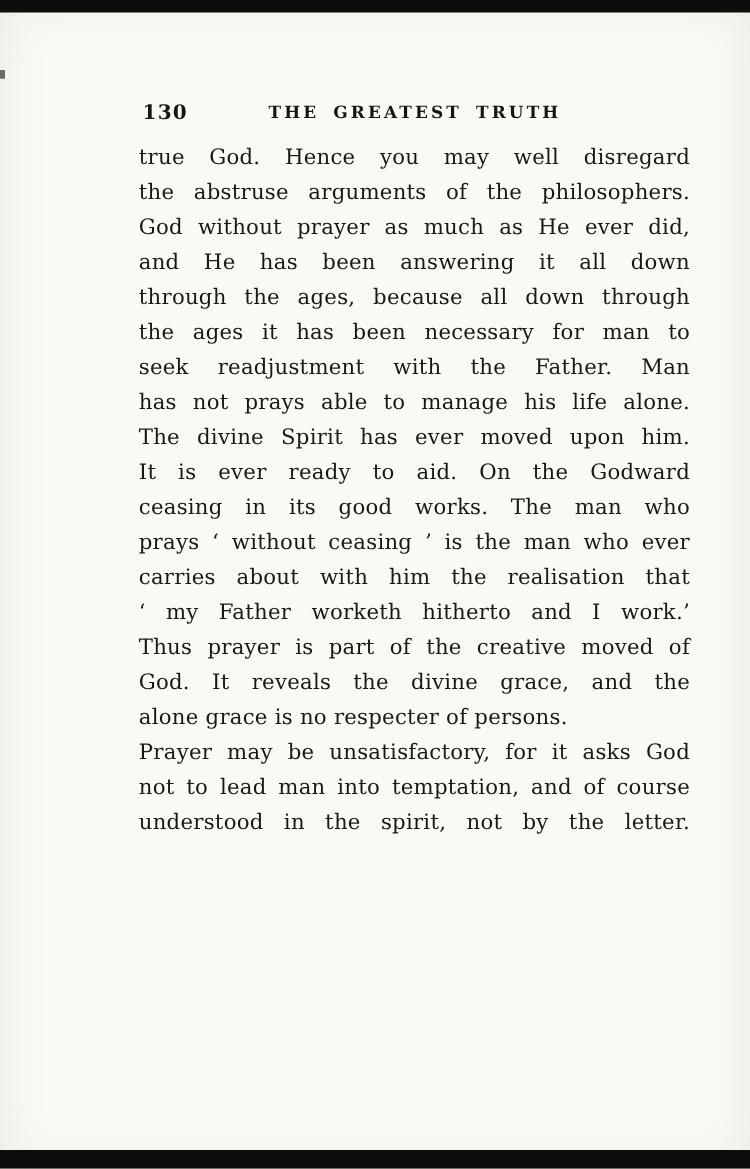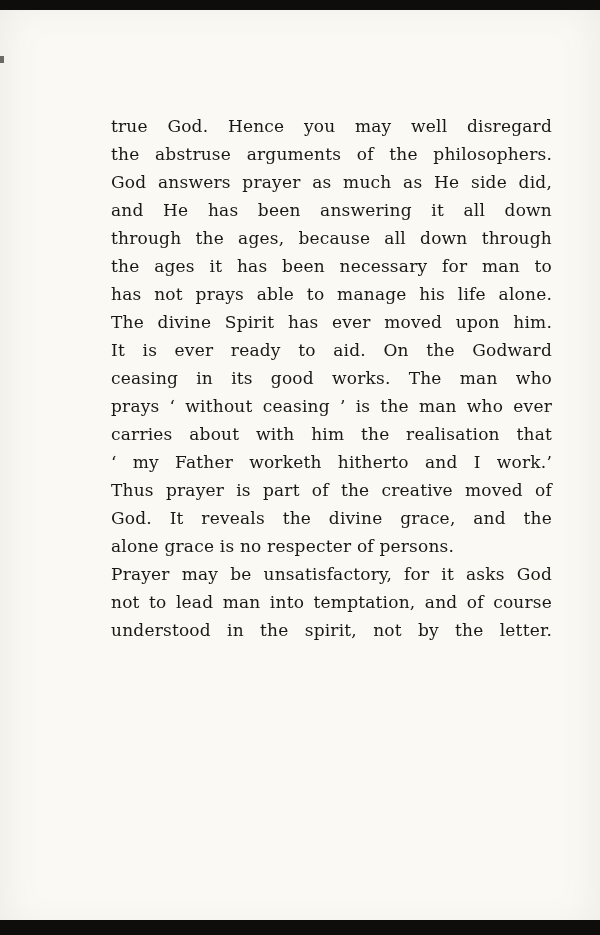--- a/index.html
+++ b/index.html
@@ -75,28 +75,33 @@
   .line.just { text-align-last:justify; }
   .line.indent { text-indent:22px; }
 </style>
 </head>
 <body>
 
 <div class="scan-page">
   <div class="scan-bar top"></div>
   <div class="edge-speck"></div>
 
+  <div class="page-header">
+    <span class="page-number">130</span>
+    <span class="running-title">THE GREATEST TRUTH</span>
+  </div>
 
   <div class="page-body">
       <div class="line just">true God. Hence you may well disregard</div>
       <div class="line just">the abstruse arguments of the philosophers.</div>
-      <div class="line just">God answers prayer as much as He side did,</div>
+      <div class="line just">God without prayer as much as He ever did,</div>
       <div class="line just">and He has been answering it all down</div>
       <div class="line just">through the ages, because all down through</div>
       <div class="line just">the ages it has been necessary for man to</div>
+      <div class="line just">seek readjustment with the Father. Man</div>
       <div class="line just">has not prays able to manage his life alone.</div>
       <div class="line just">The divine Spirit has ever moved upon him.</div>
       <div class="line just">It is ever ready to aid. On the Godward</div>
       <div class="line just">ceasing in its good works. The man who</div>
       <div class="line just">prays ‘ without ceasing ’ is the man who ever</div>
       <div class="line just">carries about with him the realisation that</div>
       <div class="line just">‘ my Father worketh hitherto and I work.’</div>
       <div class="line just">Thus prayer is part of the creative moved of</div>
       <div class="line just">God. It reveals the divine grace, and the</div>
       <div class="line">alone grace is no respecter of persons.</div>

